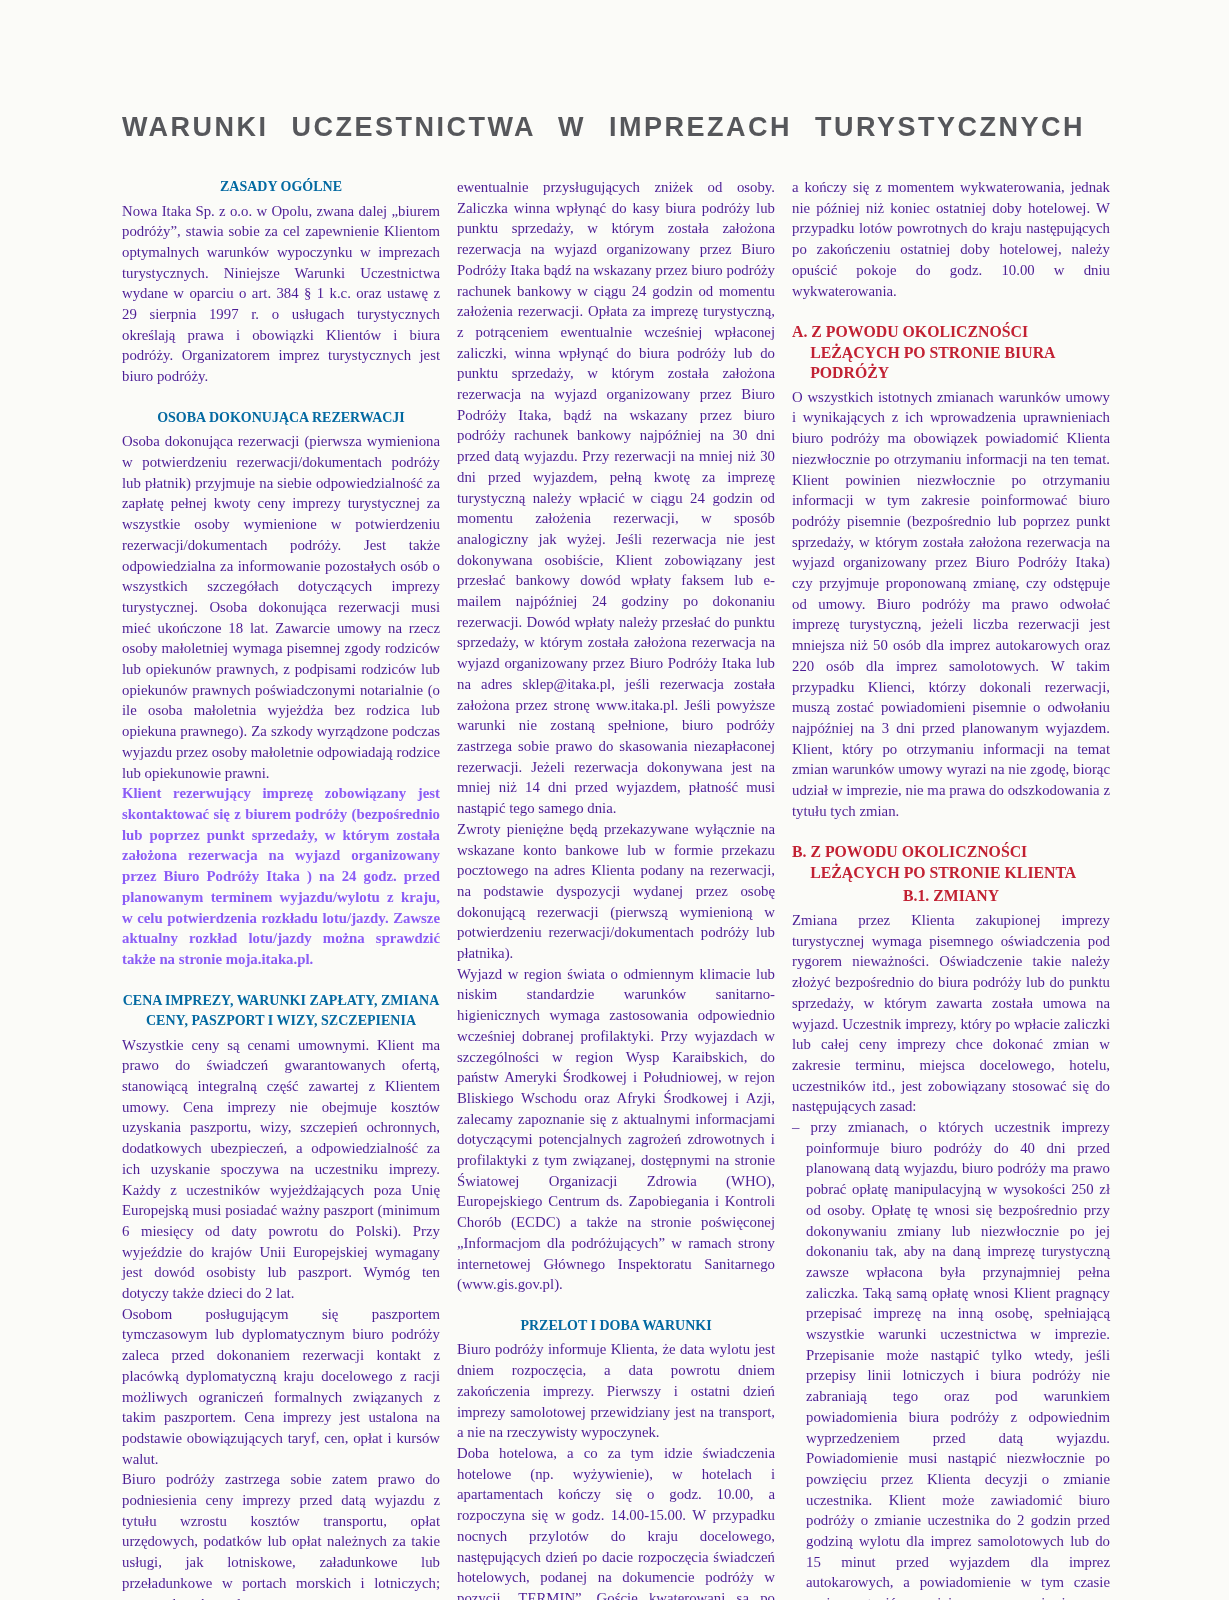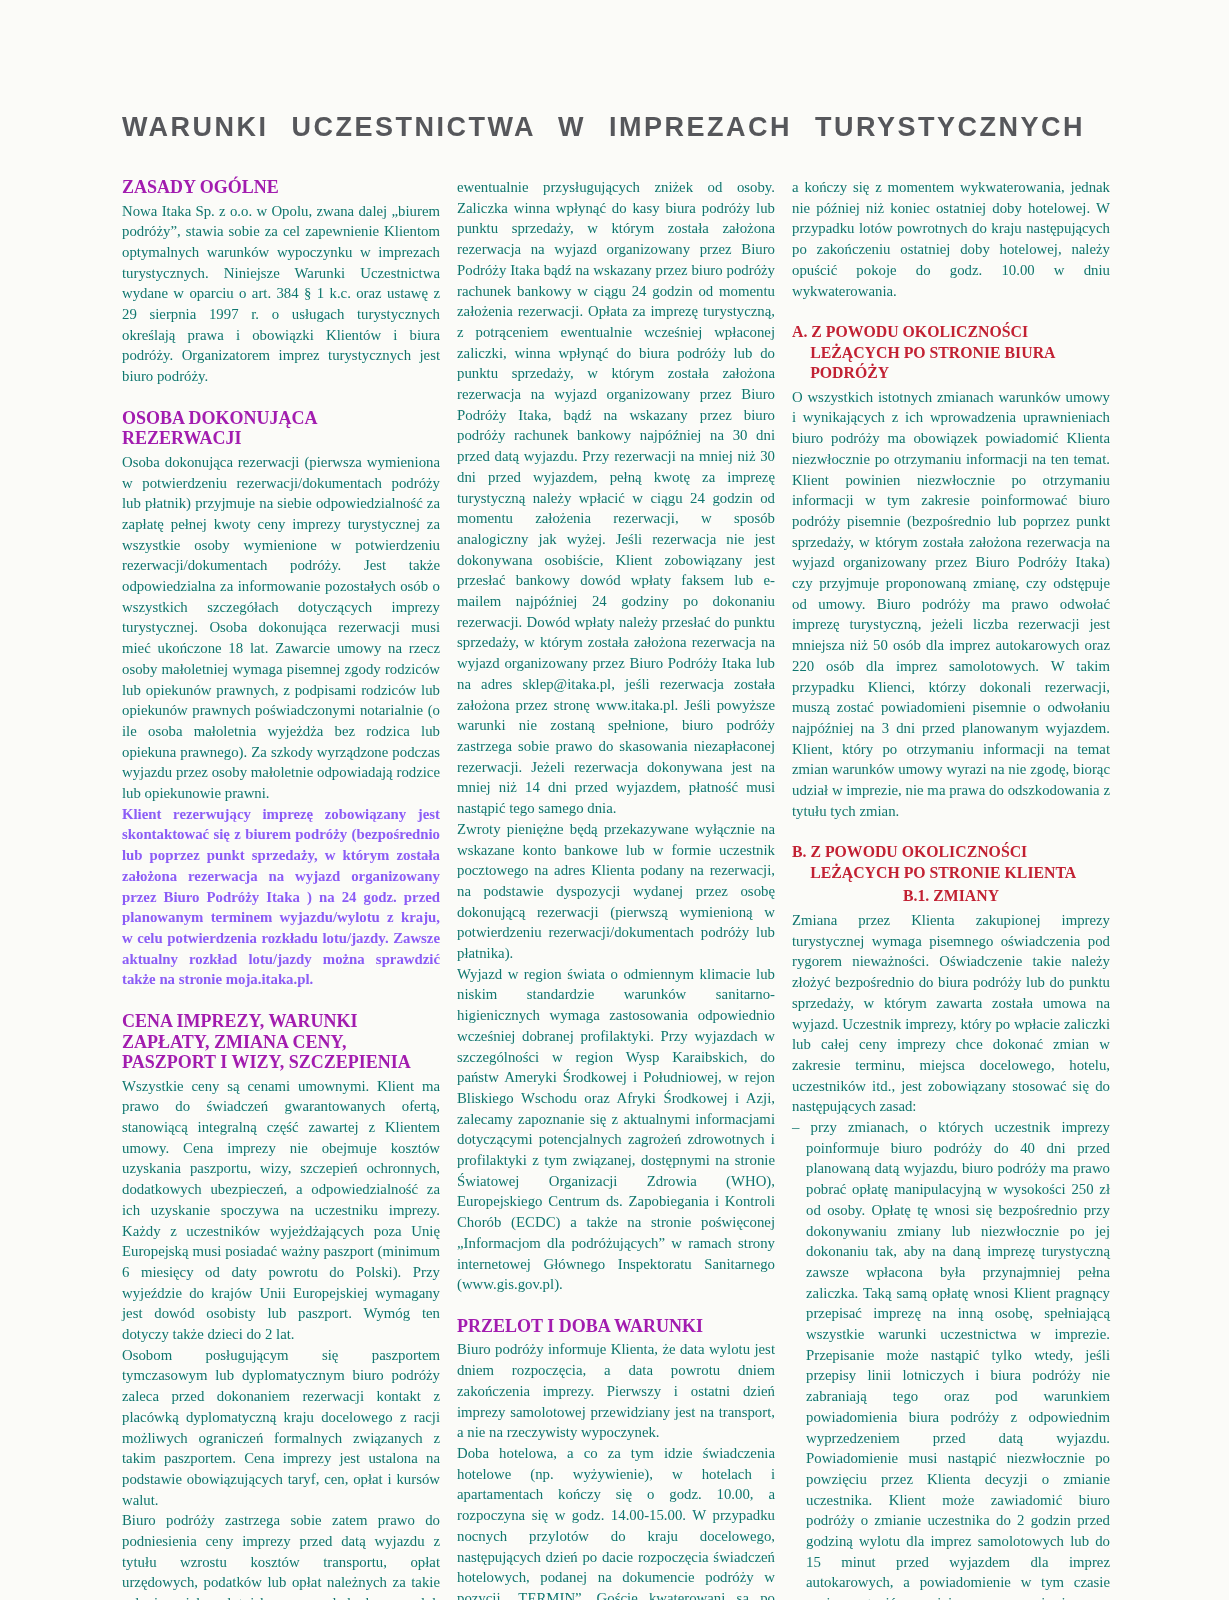--- a/index.html
+++ b/index.html
@@ -33,30 +33,30 @@
     gap: 17px;
     align-items: flex-start;
   }
   .column {
     width: 318px;
     flex: 0 0 318px;
   }
   .block {
     font-size: 14.8px;
     line-height: 20.7px;
-    color: #0f766e;
+    color: #4c1d95;
     text-align: justify;
     margin: 0;
   }
   .block.heading {
     font-weight: bold;
-    font-size: 18px;
+    font-size: 14px;
     line-height: 20.5px;
-    color: #a21caf;
-    text-align: left;
+    color: #0369a1;
+    text-align: center;
     margin-top: 21px;
     margin-bottom: 3px;
   }
   .column .block.heading:first-child { margin-top: 0; }
   .block.subheading_hanging {
     font-weight: bold;
     font-size: 15.8px;
     line-height: 20.5px;
     color: #c22133;
     text-align: left;
@@ -96,21 +96,21 @@
         <div class="block heading">OSOBA DOKONUJĄCA REZERWACJI</div>
         <div class="block para">Osoba dokonująca rezerwacji (pierwsza wymieniona w potwierdzeniu rezerwacji/dokumentach podróży lub płatnik) przyjmuje na siebie odpowiedzialność za zapłatę pełnej kwoty ceny imprezy turystycznej za wszystkie osoby wymienione w potwierdzeniu rezerwacji/dokumentach podróży. Jest także odpowiedzialna za informowanie pozostałych osób o wszystkich szczegółach dotyczących imprezy turystycznej. Osoba dokonująca rezerwacji musi mieć ukończone 18 lat. Zawarcie umowy na rzecz osoby małoletniej wymaga pisemnej zgody rodziców lub opiekunów prawnych, z podpisami rodziców lub opiekunów prawnych poświadczonymi notarialnie (o ile osoba małoletnia wyjeżdża bez rodzica lub opiekuna prawnego). Za szkody wyrządzone podczas wyjazdu przez osoby małoletnie odpowiadają rodzice lub opiekunowie prawni.</div>
         <div class="block para_bold">Klient rezerwujący imprezę zobowiązany jest skontaktować się z biurem podróży (bezpośrednio lub poprzez punkt sprzedaży, w którym została założona rezerwacja na wyjazd organizowany przez Biuro Podróży Itaka ) na 24 godz. przed planowanym terminem wyjazdu/wylotu z kraju, w celu potwierdzenia rozkładu lotu/jazdy. Zawsze aktualny rozkład lotu/jazdy można sprawdzić także na stronie moja.itaka.pl.</div>
         <div class="block heading">CENA IMPREZY, WARUNKI ZAPŁATY, ZMIANA CENY, PASZPORT I WIZY, SZCZEPIENIA</div>
         <div class="block para">Wszystkie ceny są cenami umownymi. Klient ma prawo do świadczeń gwarantowanych ofertą, stanowiącą integralną część zawartej z Klientem umowy. Cena imprezy nie obejmuje kosztów uzyskania paszportu, wizy, szczepień ochronnych, dodatkowych ubezpieczeń, a odpowiedzialność za ich uzyskanie spoczywa na uczestniku imprezy. Każdy z uczestników wyjeżdżających poza Unię Europejską musi posiadać ważny paszport (minimum 6 miesięcy od daty powrotu do Polski). Przy wyjeździe do krajów Unii Europejskiej wymagany jest dowód osobisty lub paszport. Wymóg ten dotyczy także dzieci do 2 lat.</div>
         <div class="block para">Osobom posługującym się paszportem tymczasowym lub dyplomatycznym biuro podróży zaleca przed dokonaniem rezerwacji kontakt z placówką dyplomatyczną kraju docelowego z racji możliwych ograniczeń formalnych związanych z takim paszportem. Cena imprezy jest ustalona na podstawie obowiązujących taryf, cen, opłat i kursów walut.</div>
         <div class="block para">Biuro podróży zastrzega sobie zatem prawo do podniesienia ceny imprezy przed datą wyjazdu z tytułu wzrostu kosztów transportu, opłat urzędowych, podatków lub opłat należnych za takie usługi, jak lotniskowe, załadunkowe lub przeładunkowe w portach morskich i lotniczych; wzrostu kursów walut.</div>
       </div>
     <div class="column">
         <div class="block para">ewentualnie przysługujących zniżek od osoby. Zaliczka winna wpłynąć do kasy biura podróży lub punktu sprzedaży, w którym została założona rezerwacja na wyjazd organizowany przez Biuro Podróży Itaka bądź na wskazany przez biuro podróży rachunek bankowy w ciągu 24 godzin od momentu założenia rezerwacji. Opłata za imprezę turystyczną, z potrąceniem ewentualnie wcześniej wpłaconej zaliczki, winna wpłynąć do biura podróży lub do punktu sprzedaży, w którym została założona rezerwacja na wyjazd organizowany przez Biuro Podróży Itaka, bądź na wskazany przez biuro podróży rachunek bankowy najpóźniej na 30 dni przed datą wyjazdu. Przy rezerwacji na mniej niż 30 dni przed wyjazdem, pełną kwotę za imprezę turystyczną należy wpłacić w ciągu 24 godzin od momentu założenia rezerwacji, w sposób analogiczny jak wyżej. Jeśli rezerwacja nie jest dokonywana osobiście, Klient zobowiązany jest przesłać bankowy dowód wpłaty faksem lub e-mailem najpóźniej 24 godziny po dokonaniu rezerwacji. Dowód wpłaty należy przesłać do punktu sprzedaży, w którym została założona rezerwacja na wyjazd organizowany przez Biuro Podróży Itaka lub na adres sklep@itaka.pl, jeśli rezerwacja została założona przez stronę www.itaka.pl. Jeśli powyższe warunki nie zostaną spełnione, biuro podróży zastrzega sobie prawo do skasowania niezapłaconej rezerwacji. Jeżeli rezerwacja dokonywana jest na mniej niż 14 dni przed wyjazdem, płatność musi nastąpić tego samego dnia.</div>
-        <div class="block para">Zwroty pieniężne będą przekazywane wyłącznie na wskazane konto bankowe lub w formie uczestnik pocztowego na adres Klienta podany na rezerwacji, na podstawie dyspozycji wydanej przez osobę dokonującą rezerwacji (pierwszą wymienioną w potwierdzeniu rezerwacji/dokumentach podróży lub płatnika).</div>
+        <div class="block para">Zwroty pieniężne będą przekazywane wyłącznie na wskazane konto bankowe lub w formie przekazu pocztowego na adres Klienta podany na rezerwacji, na podstawie dyspozycji wydanej przez osobę dokonującą rezerwacji (pierwszą wymienioną w potwierdzeniu rezerwacji/dokumentach podróży lub płatnika).</div>
         <div class="block para">Wyjazd w region świata o odmiennym klimacie lub niskim standardzie warunków sanitarno-higienicznych wymaga zastosowania odpowiednio wcześniej dobranej profilaktyki. Przy wyjazdach w szczególności w region Wysp Karaibskich, do państw Ameryki Środkowej i Południowej, w rejon Bliskiego Wschodu oraz Afryki Środkowej i Azji, zalecamy zapoznanie się z aktualnymi informacjami dotyczącymi potencjalnych zagrożeń zdrowotnych i profilaktyki z tym związanej, dostępnymi na stronie Światowej Organizacji Zdrowia (WHO), Europejskiego Centrum ds. Zapobiegania i Kontroli Chorób (ECDC) a także na stronie poświęconej „Informacjom dla podróżujących” w ramach strony internetowej Głównego Inspektoratu Sanitarnego (www.gis.gov.pl).</div>
         <div class="block heading">PRZELOT I DOBA WARUNKI</div>
         <div class="block para">Biuro podróży informuje Klienta, że data wylotu jest dniem rozpoczęcia, a data powrotu dniem zakończenia imprezy. Pierwszy i ostatni dzień imprezy samolotowej przewidziany jest na transport, a nie na rzeczywisty wypoczynek.</div>
         <div class="block para">Doba hotelowa, a co za tym idzie świadczenia hotelowe (np. wyżywienie), w hotelach i apartamentach kończy się o godz. 10.00, a rozpoczyna się w godz. 14.00-15.00. W przypadku nocnych przylotów do kraju docelowego, następujących dzień po dacie rozpoczęcia świadczeń hotelowych, podanej na dokumencie podróży w pozycji „TERMIN”, Goście kwaterowani są po przybyciu do hotelu – co oznacza, że doba hotelowa liczona jest od godz. 14.00-15.00 dnia podanego na dokumencie podróży w pozycji „TERMIN”. Rozpoczęcie świadczeń all inclusive następuje po zameldowaniu w hotelu, pod warunkiem, że trwa już pierwsza doba hotelowa,</div>
       </div>
     <div class="column">
         <div class="block para">a kończy się z momentem wykwaterowania, jednak nie później niż koniec ostatniej doby hotelowej. W przypadku lotów powrotnych do kraju następujących po zakończeniu ostatniej doby hotelowej, należy opuścić pokoje do godz. 10.00 w dniu wykwaterowania.</div>
         <div class="block subheading_hanging">A. Z POWODU OKOLICZNOŚCI LEŻĄCYCH PO STRONIE BIURA PODRÓŻY</div>
         <div class="block para">O wszystkich istotnych zmianach warunków umowy i wynikających z ich wprowadzenia uprawnieniach biuro podróży ma obowiązek powiadomić Klienta niezwłocznie po otrzymaniu informacji na ten temat. Klient powinien niezwłocznie po otrzymaniu informacji w tym zakresie poinformować biuro podróży pisemnie (bezpośrednio lub poprzez punkt sprzedaży, w którym została założona rezerwacja na wyjazd organizowany przez Biuro Podróży Itaka) czy przyjmuje proponowaną zmianę, czy odstępuje od umowy. Biuro podróży ma prawo odwołać imprezę turystyczną, jeżeli liczba rezerwacji jest mniejsza niż 50 osób dla imprez autokarowych oraz 220 osób dla imprez samolotowych. W takim przypadku Klienci, którzy dokonali rezerwacji, muszą zostać powiadomieni pisemnie o odwołaniu najpóźniej na 3 dni przed planowanym wyjazdem. Klient, który po otrzymaniu informacji na temat zmian warunków umowy wyrazi na nie zgodę, biorąc udział w imprezie, nie ma prawa do odszkodowania z tytułu tych zmian.</div>
         <div class="block subheading_hanging">B. Z POWODU OKOLICZNOŚCI LEŻĄCYCH PO STRONIE KLIENTA</div>

